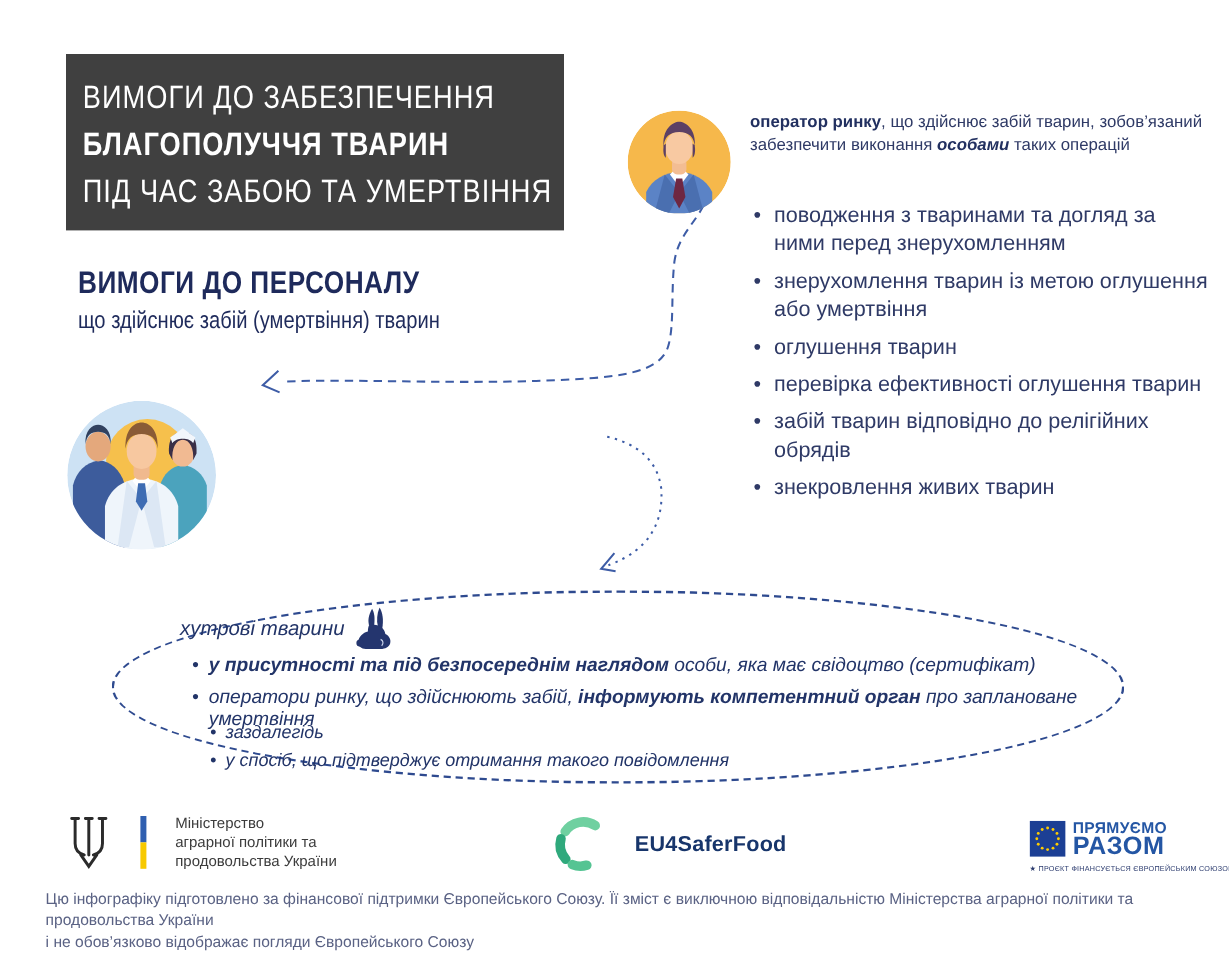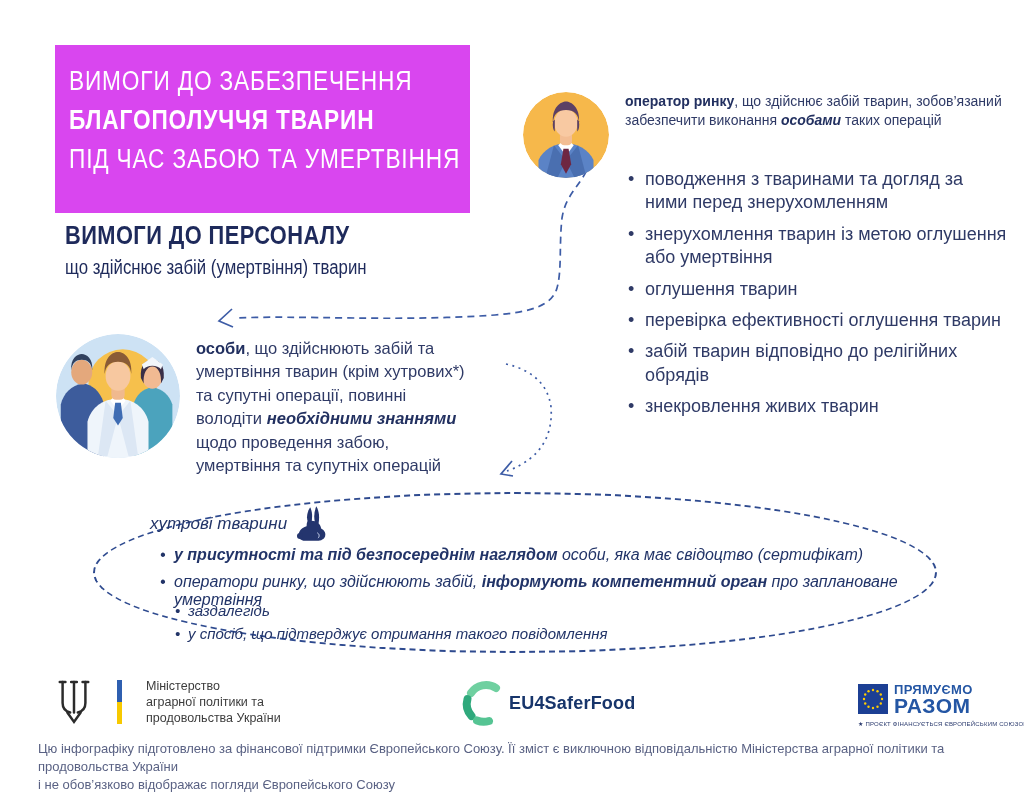--- a/index.html
+++ b/index.html
@@ -2,21 +2,21 @@
 <html><head>
 <meta charset="utf-8">
 <style>
   html,body{margin:0;padding:0;background:#ffffff;}
   .page{position:relative;width:1024px;height:806px;background:#ffffff;overflow:hidden;
         font-family:"Liberation Sans", sans-serif;color:#2F3A66;}
   .abs{position:absolute;}
   .cond{display:inline-block;transform:scaleX(0.84);transform-origin:left center;white-space:nowrap;}
 
   
-  .teal-block{left:55px;top:45px;width:415px;height:168px;background:#d946ef;
+  .teal-block{left:55px;top:45px;width:415px;height:147px;background:#404040;
               padding:17px 0 0 14px;box-sizing:border-box;}
   .teal-line{color:#ffffff;font-size:27px;line-height:39px;letter-spacing:1px;font-weight:400;}
   .teal-line.bold{font-weight:700;text-decoration:underline;}
 
   
   .subhead-title{left:65px;top:220px;color:#1E2A5B;font-size:26px;font-weight:700;letter-spacing:.5px;}
   .subhead-sub{left:65px;top:256px;color:#1E2A5B;font-size:20px;font-weight:400;}
 
   
   .avatar1{left:523px;top:92px;width:86px;height:86px;}
@@ -44,21 +44,21 @@
   .fur-sub::before{content:"•";position:absolute;left:1px;top:0;}
   .fur-s1{left:174px;top:602px;}
   .fur-s2{left:174px;top:625px;}
 
   
   .ministry{left:55px;top:678px;display:flex;align-items:center;gap:24px;}
   .flag-bar{width:5px;height:44px;display:flex;flex-direction:column;}
   .flag-bar .b{flex:1;background:#2F5FB0;}
   .flag-bar .y{flex:1;background:#F7C900;}
   .ministry-text{font-size:12.5px;line-height:16px;color:#3C3C3C;}
-  .eu4sf{left:458px;top:679px;display:flex;align-items:center;gap:3px;}
+  .eu4sf{left:458px;top:679px;display:flex;align-items:center;gap:23px;}
   .eu4sf-text{font-size:18px;font-weight:700;color:#17356B;letter-spacing:.2px;}
   .razom{left:858px;top:683px;}
   .razom-top{display:flex;align-items:center;gap:6px;}
   .razom-text1{font-size:13px;font-weight:700;color:#2456A4;line-height:13px;letter-spacing:.3px;}
   .razom-text2{font-size:21px;font-weight:700;color:#2456A4;line-height:19px;letter-spacing:.5px;}
   .razom-caption{margin-top:5px;font-size:6px;color:#2B3B6E;letter-spacing:.2px;white-space:nowrap;}
   .disclaimer{left:38px;top:740px;width:956px;font-size:13px;line-height:18px;color:#5A6284;}
 
   svg{display:block;}
   .arrows{left:0;top:0;width:1024px;height:806px;pointer-events:none;}
@@ -141,23 +141,20 @@
       <path d="M52 70 L65 86 L54 128 L44 128 Z" fill="#DCE7F4"></path>
       <path d="M78 70 L65 86 L76 128 L86 128 Z" fill="#DCE7F4"></path>
       <path d="M57 70 L65 80 L73 70 L69 65 L61 65 Z" fill="#ffffff"></path>
       <path d="M62 72 L68 72 L70 88 L65 96 L60 88 Z" fill="#3E6CB3"></path>
       <rect x="58" y="52" width="14" height="17" rx="5" fill="#F0B98E"></rect>
       <ellipse cx="65" cy="44" rx="13" ry="15.5" fill="#F7C8A0"></ellipse>
       <path d="M51 42 C50 26 58 19 65 19 C72 19 80 26 79 42 C78 33 73 29 65 29 C57 29 52 33 51 42 Z" fill="#8A5B36"></path>
     </g>
   </svg>
 
-  <div class="abs persons-par">
-    <b>особи</b><span>, що здійснюють забій та умертвіння тварин (крім хутрових*) та супутні операції, повинні володіти </span><b><i>необхідними знаннями</i></b><span> щодо проведення забою, умертвіння та супутніх операцій</span>
-  </div>
 
   <div class="abs oval"></div>
 
   <div class="abs fur-label-row">
     <span class="fur-label">хутрові тварини</span>
     <svg width="30" height="36" viewBox="0 0 34 40">
       <g fill="#24356E">
         <path d="M16 1 C12.5 7 11.5 12.5 13.5 18 L17.5 20 C18.5 12.5 19 6.5 16 1 Z"></path>
         <path d="M23 0 C20.5 6 20 12.5 21.5 18 L25.5 20 C27 11.5 26 5 23 0 Z"></path>
         <path d="M13 17 C21 14.5 27.5 18.5 28.5 25 C32.5 27 34 30.5 33 33.8 C32 37 28.5 39 24 39 L10 39 C5.5 39 3 36.5 3 32.5 C3 27.5 7.5 23.5 12 22.5 C12 20.5 12.3 18.5 13 17 Z"></path>

